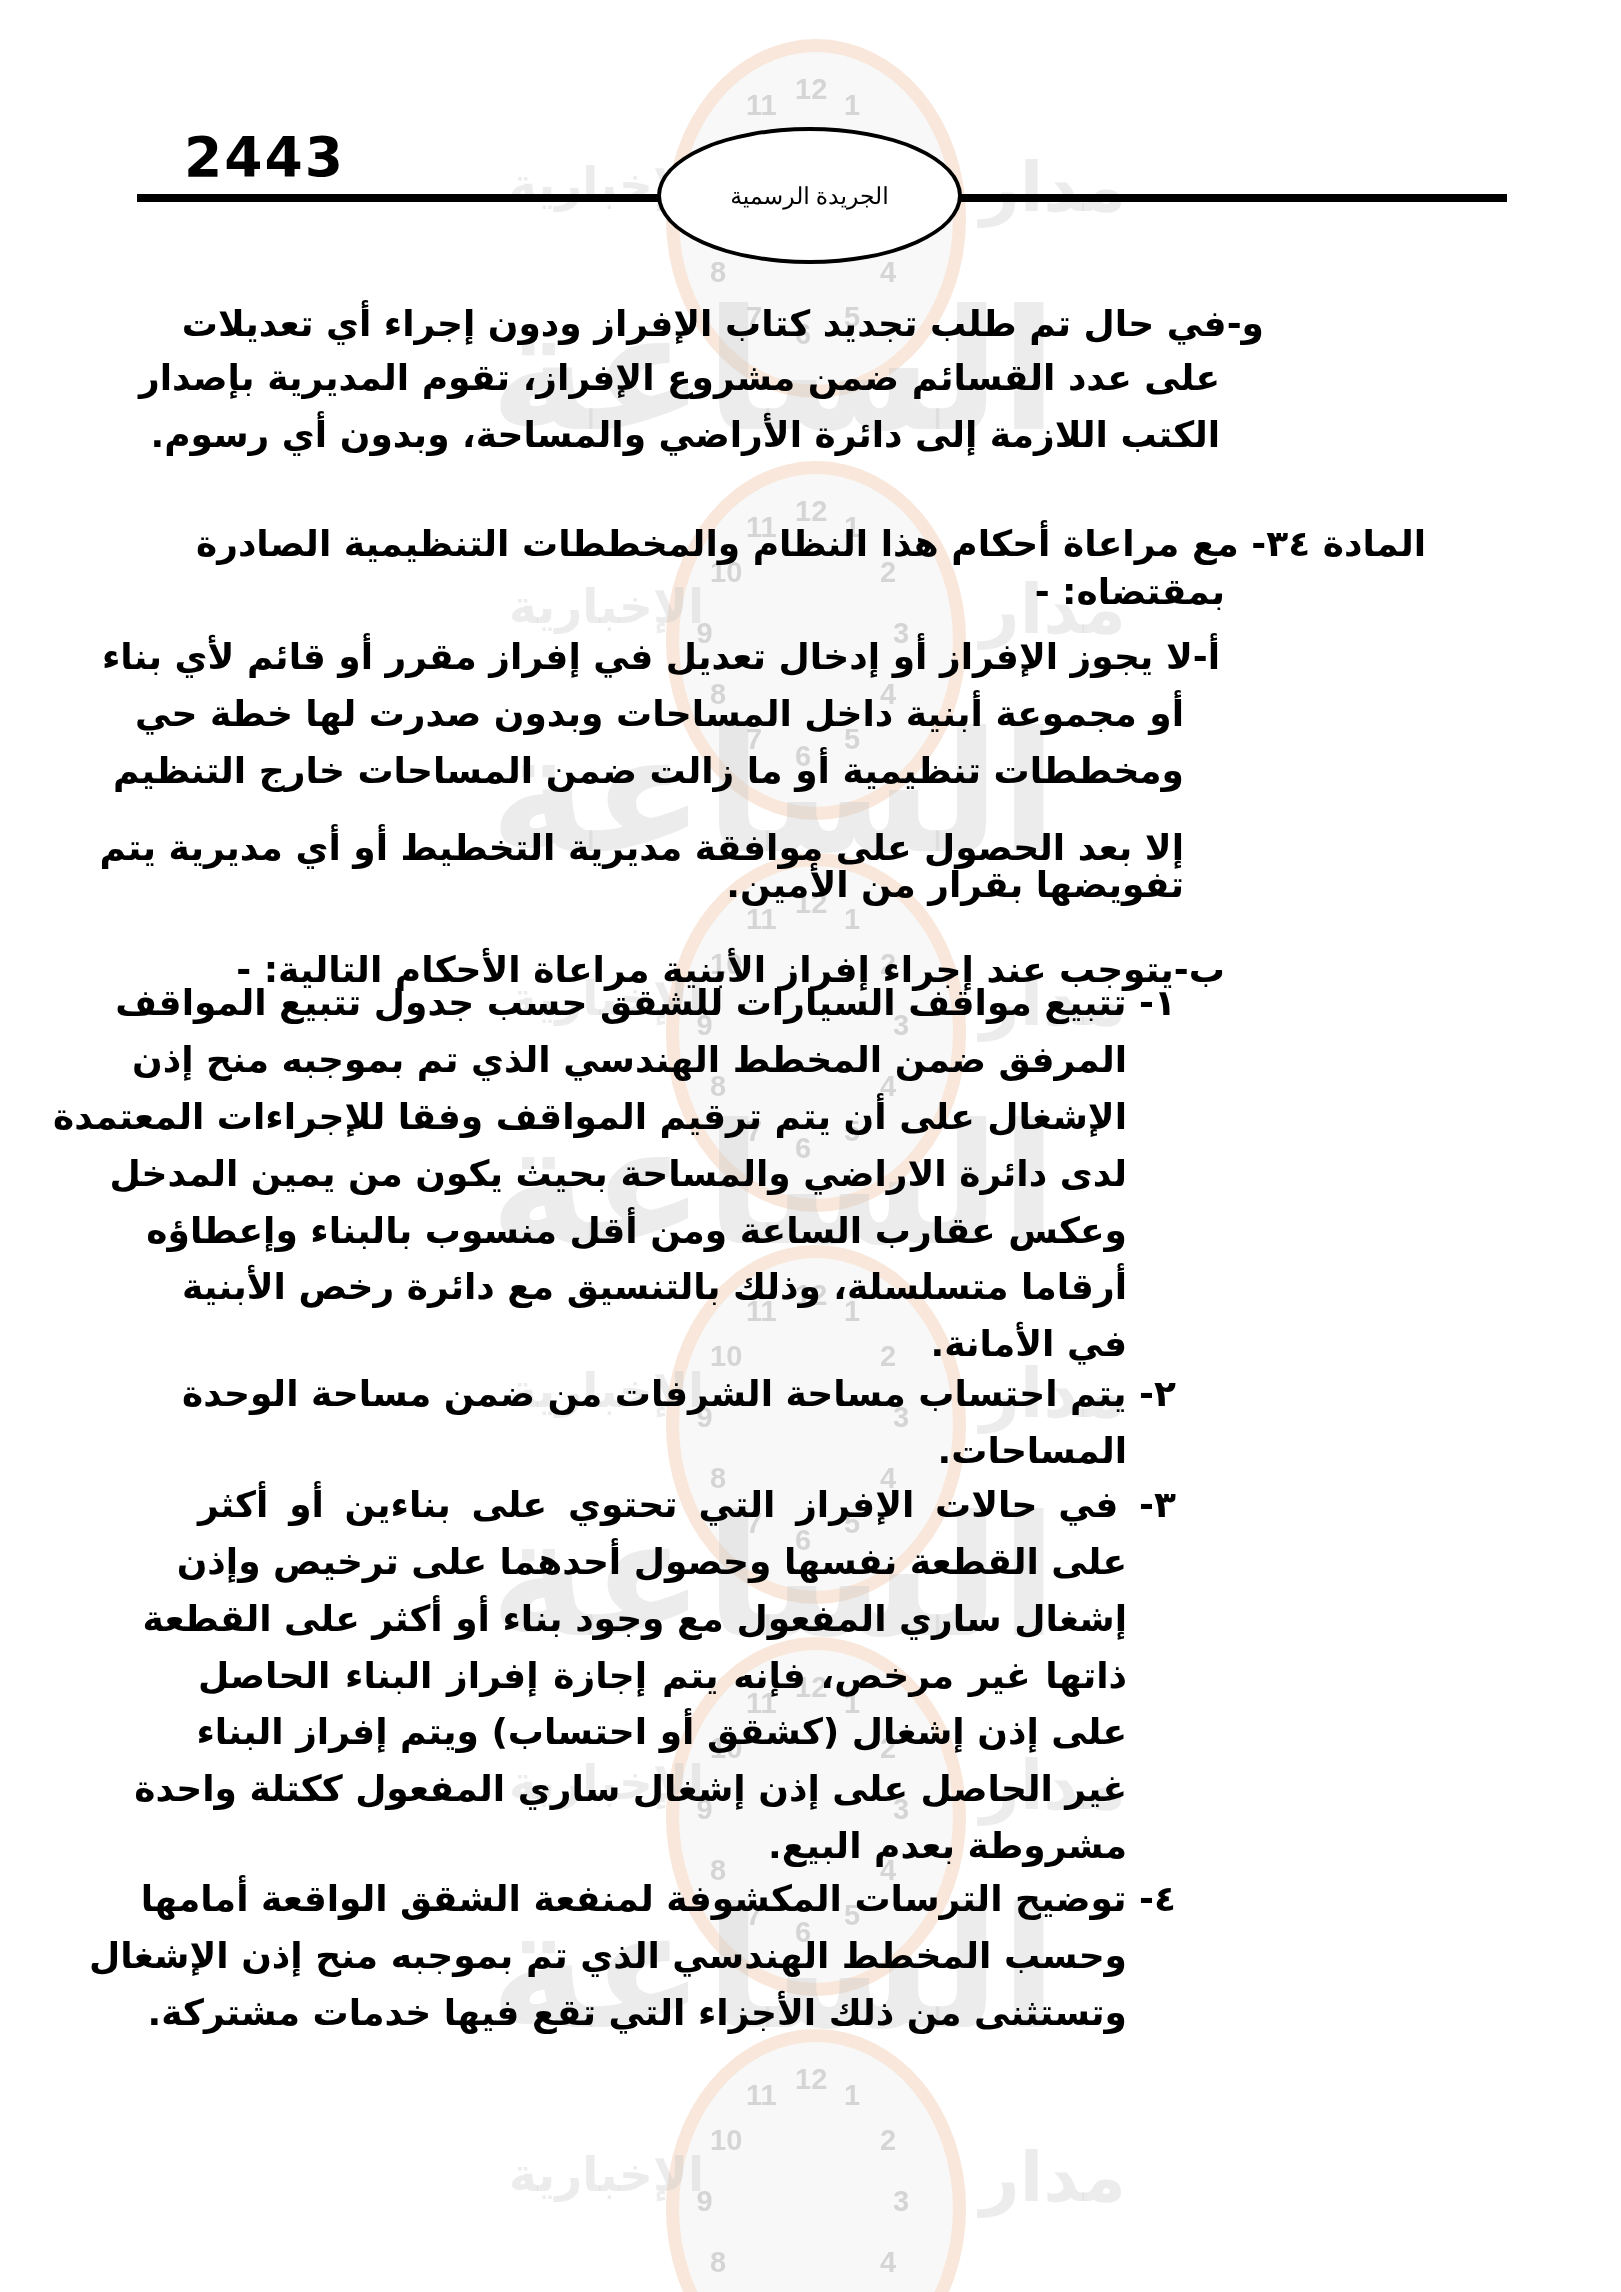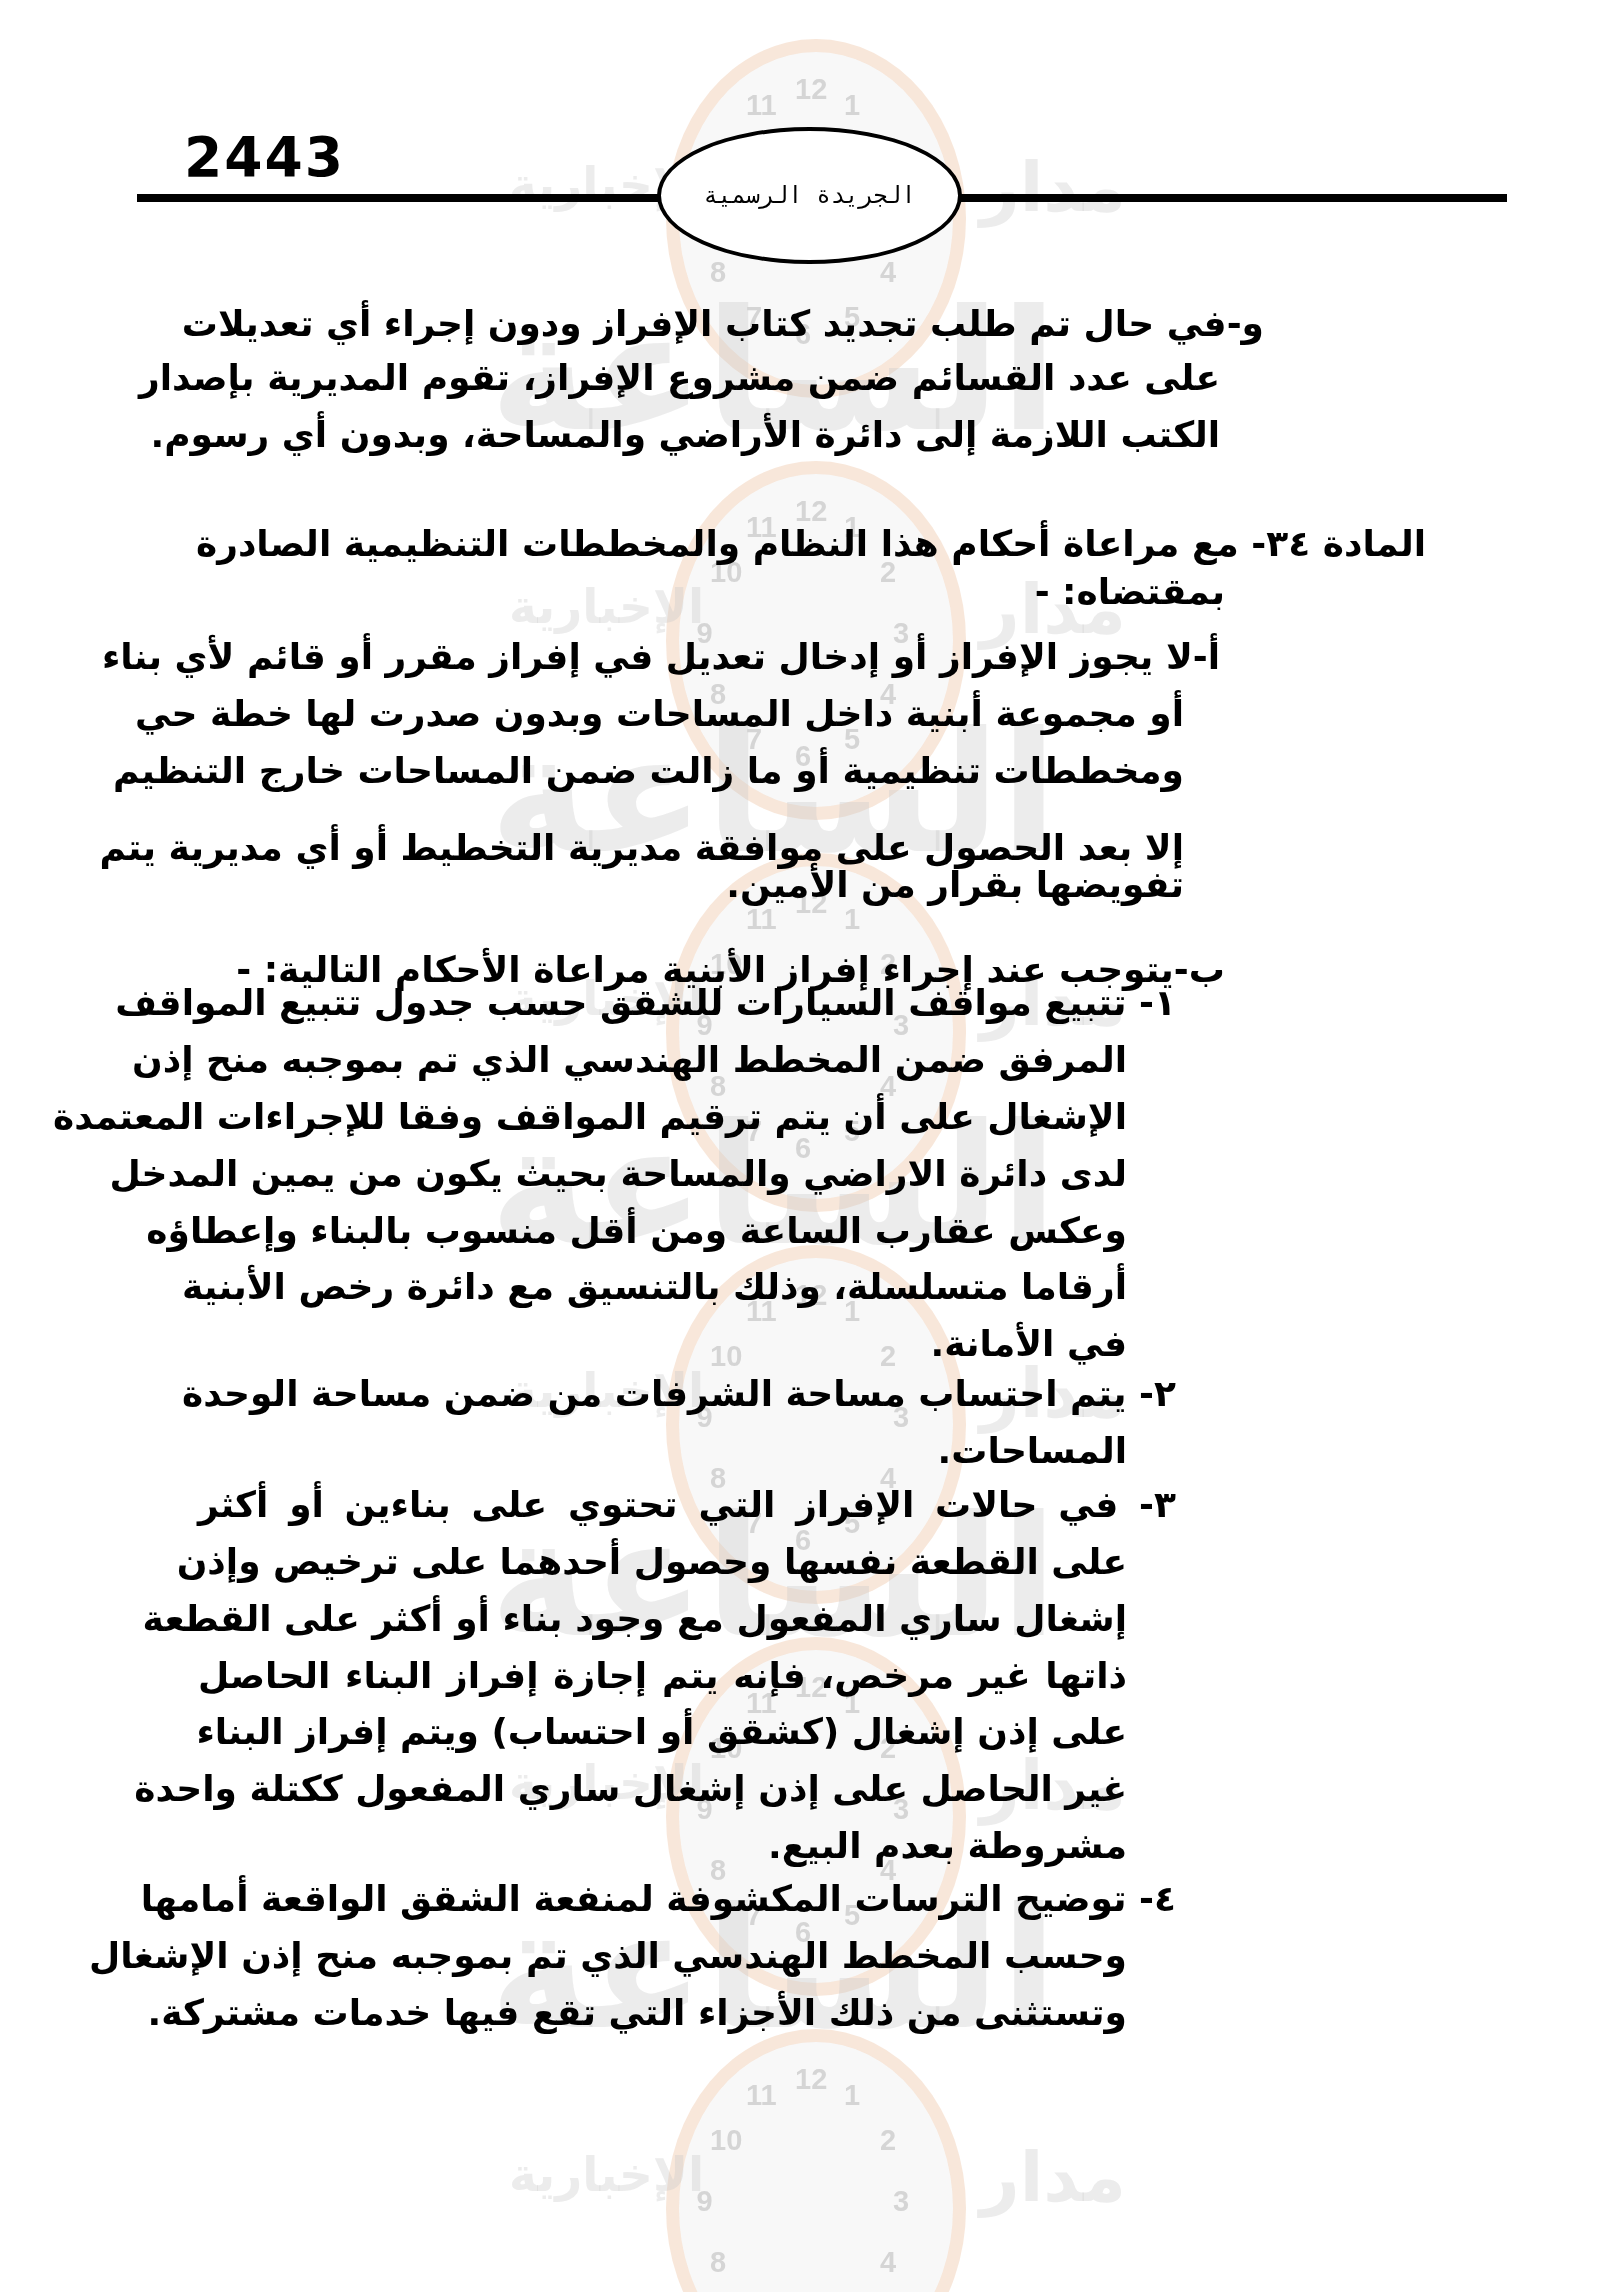--- a/index.html
+++ b/index.html
@@ -17,21 +17,21 @@
                    color:rgba(200,200,200,0.35); font-size:47px; direction:rtl; white-space:nowrap; }
   .wm-text-madar { position:absolute; font-family:"DejaVu Sans", sans-serif; font-weight:bold;
                    color:rgba(200,200,200,0.35); font-size:69px; direction:rtl; white-space:nowrap; }
 
   .page-number { position:absolute; left:184px; top:125px; font-size:55px; font-weight:bold;
                  font-family:"DejaVu Sans", sans-serif; direction:rtl; letter-spacing:2px; }
   .header-rule { position:absolute; left:137px; top:194px; width:1370px; height:7.8px; background:#000; }
   .header-oval { position:absolute; left:657px; top:127px; width:297px; height:129px;
                  border:4.9px solid #000; border-radius:50%; background:#fff;
                  display:flex; align-items:center; justify-content:center; }
-  .header-oval span { font-size:23.5px; font-family:Liberation Mono, monospace; direction:rtl; }
+  .header-oval span { font-size:23.5px; font-family:Liberation Serif, serif; direction:rtl; }
 
   .line { position:absolute; direction:rtl; font-weight:bold; font-size:36px;
           font-family:"DejaVu Sans", sans-serif; white-space:nowrap; text-align:justify;
           text-align-last:justify; line-height:49px; height:49px; }
   .line.last { text-align-last:right; }
 </style>
 </head>
 <body>
 
 <div class="watermark" style="left:470px;top:39px;width:686px;height:549px;">

